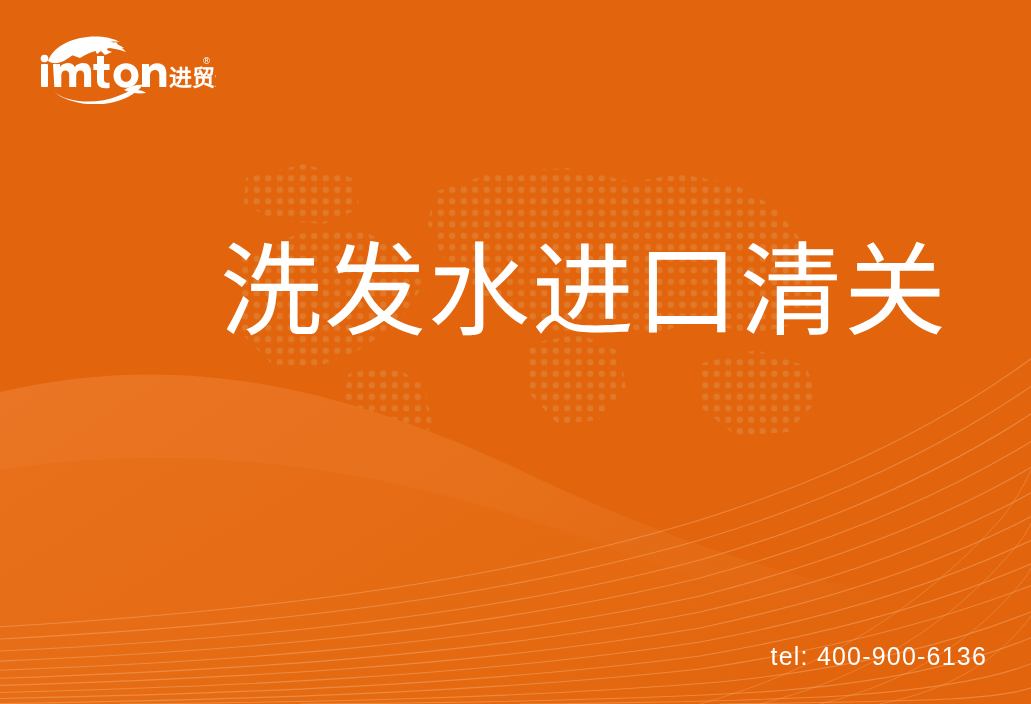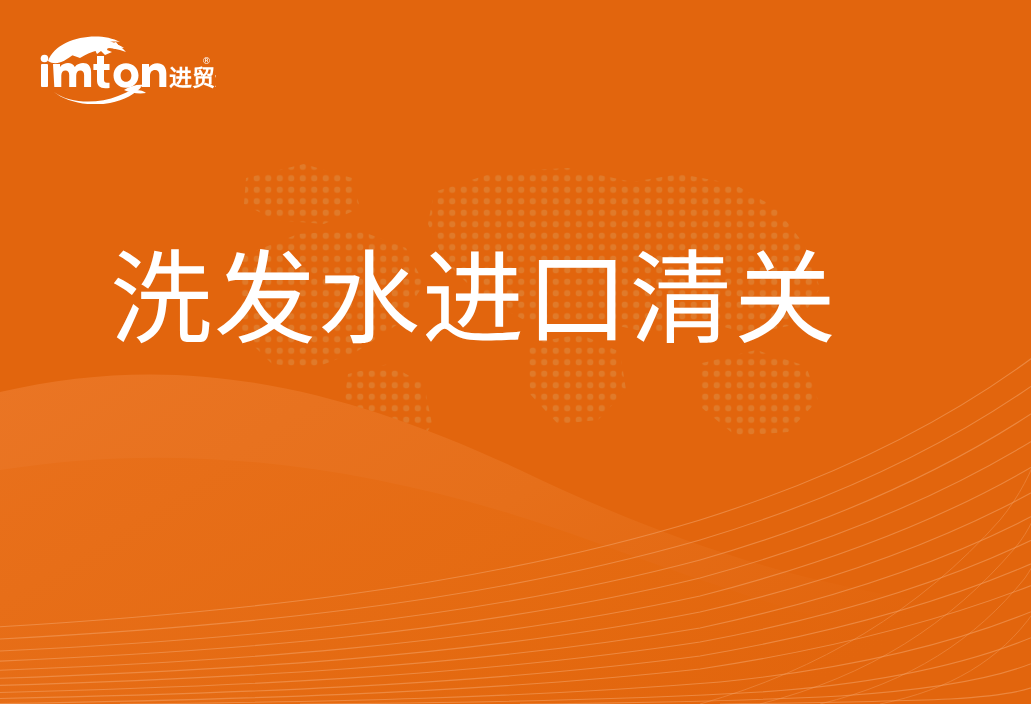--- a/index.html
+++ b/index.html
@@ -46,23 +46,23 @@
     top:28px;
     width:180px;
     height:76px;
   }
   .logo svg { display:block; width:100%; height:100%; }
 
   
   .headline {
     position:absolute;
     left:0;
-    top:236px;
+    top:228px;
     width:948px;
-    text-align:center;
+    text-align:right;
     color:#ffffff;
     font-family:"Liberation Sans","DejaVu Sans",sans-serif;
     font-weight:300;
     font-size:102px;
     line-height:128px;
     letter-spacing:2px;
     white-space:nowrap;
   }
   .headline-line { display:block; }
 
@@ -184,14 +184,15 @@
                  C 54 79, 30 74, 18 64 Z"></path>
         <path d="M88 62 c6 -4 14 -6 20 -5 c-3 1 -6 3 -8 5 c4 0 8 1 10 3 c-7 1 -16 0 -22 -3 z"></path>
       </g>
     </svg>
   </div>
 
   <div class="headline">
     <span class="headline-line">洗发水进口清关</span>
   </div>
 
+  <div class="tel">tel: 400-900-6136</div>
 
 </div>
 
 </body></html>

